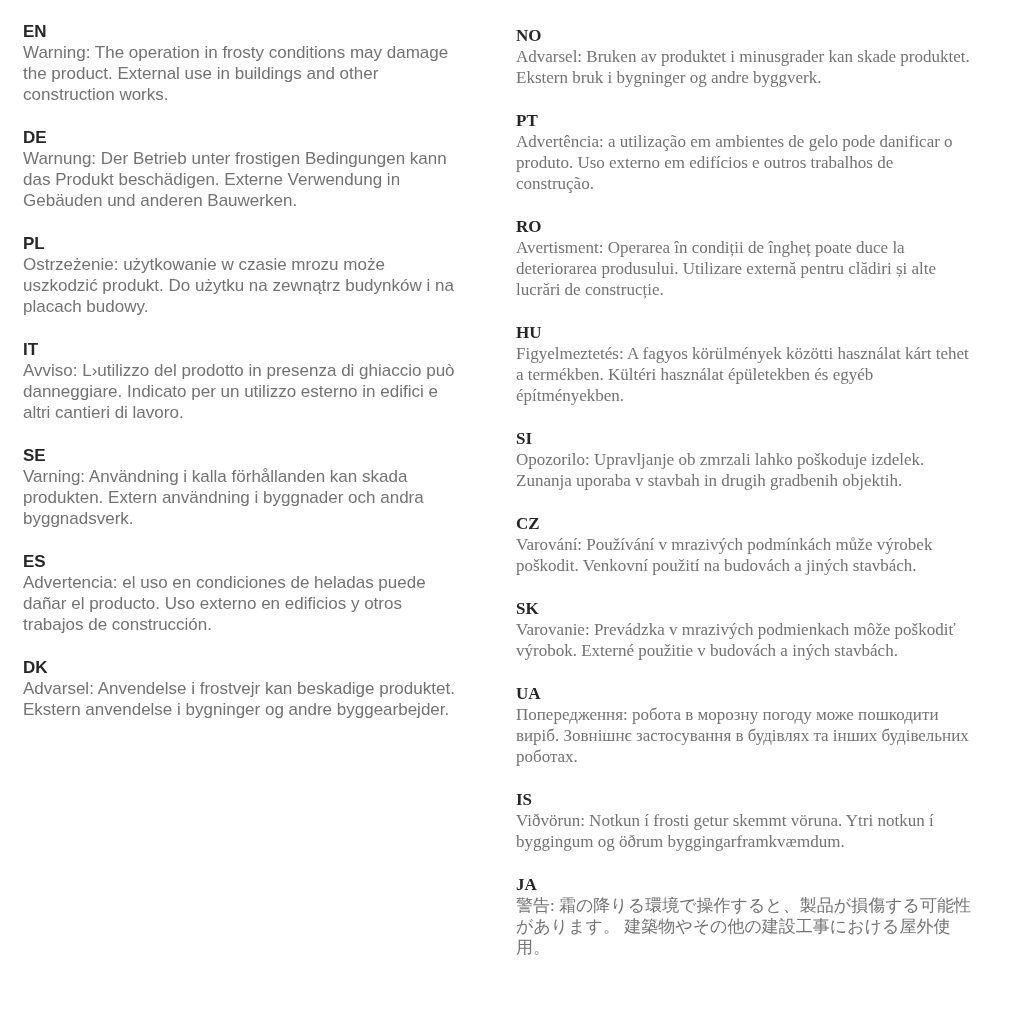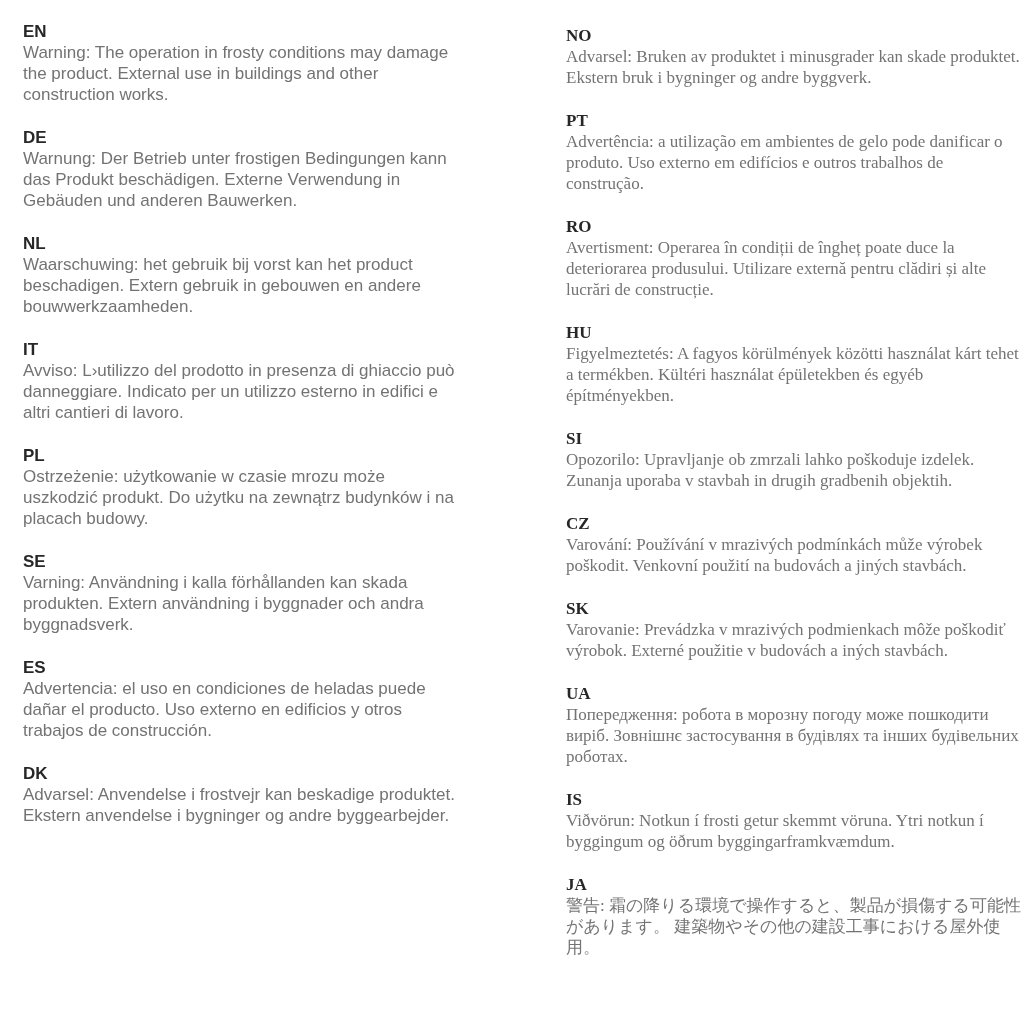--- a/index.html
+++ b/index.html
@@ -6,21 +6,20 @@
   .page {
     width: 1024px;
     height: 1024px;
     box-sizing: border-box;
     padding: 21px 0 0 23px;
     display: flex;
     background: #ffffff;
     color: #272727;
     font-family: "Liberation Sans", sans-serif;
     overflow: hidden;
-    justify-content: space-between;
   }
   .col { flex: 0 0 auto; }
   .col-left  { width: 440px; margin-right: 53px; }
   .col-right { width: 458px; padding-top: 4px; font-family: Liberation Serif, serif; }
   .block { margin: 0 0 22px 0; }
   .code {
     margin: 0;
     font-size: 17px;
     line-height: 21px;
     font-weight: bold;
@@ -42,30 +41,26 @@
   <div class="col col-left">
     <section class="block">
       <h2 class="code">EN</h2>
       <p class="warning">Warning: The operation in frosty conditions may damage the product. External use in buildings and other construction works.</p>
     </section>
     <section class="block">
       <h2 class="code">DE</h2>
       <p class="warning">Warnung: Der Betrieb unter frostigen Bedingungen kann das Produkt beschädigen. Externe Verwendung in Gebäuden und anderen Bauwerken.</p>
     </section>
     <section class="block">
-      <h2 class="code">NL</h2>
-      <p class="warning">Waarschuwing: het gebruik bij vorst kan het product beschadigen. Extern gebruik in gebouwen en andere bouwwerkzaamheden.</p>
+      <h2 class="code">PL</h2>
+      <p class="warning">Ostrzeżenie: użytkowanie w czasie mrozu może uszkodzić produkt. Do użytku na zewnątrz budynków i na placach budowy.</p>
     </section>
     <section class="block">
       <h2 class="code">IT</h2>
       <p class="warning">Avviso: L›utilizzo del prodotto in presenza di ghiaccio può danneggiare. Indicato per un utilizzo esterno in edifici e altri cantieri di lavoro.</p>
-    </section>
-    <section class="block">
-      <h2 class="code">PL</h2>
-      <p class="warning">Ostrzeżenie: użytkowanie w czasie mrozu może uszkodzić produkt. Do użytku na zewnątrz budynków i na placach budowy.</p>
     </section>
     <section class="block">
       <h2 class="code">SE</h2>
       <p class="warning">Varning: Användning i kalla förhållanden kan skada produkten. Extern användning i byggnader och andra byggnadsverk.</p>
     </section>
     <section class="block">
       <h2 class="code">ES</h2>
       <p class="warning">Advertencia: el uso en condiciones de heladas puede dañar el producto. Uso externo en edificios y otros trabajos de construcción.</p>
     </section>
     <section class="block">

